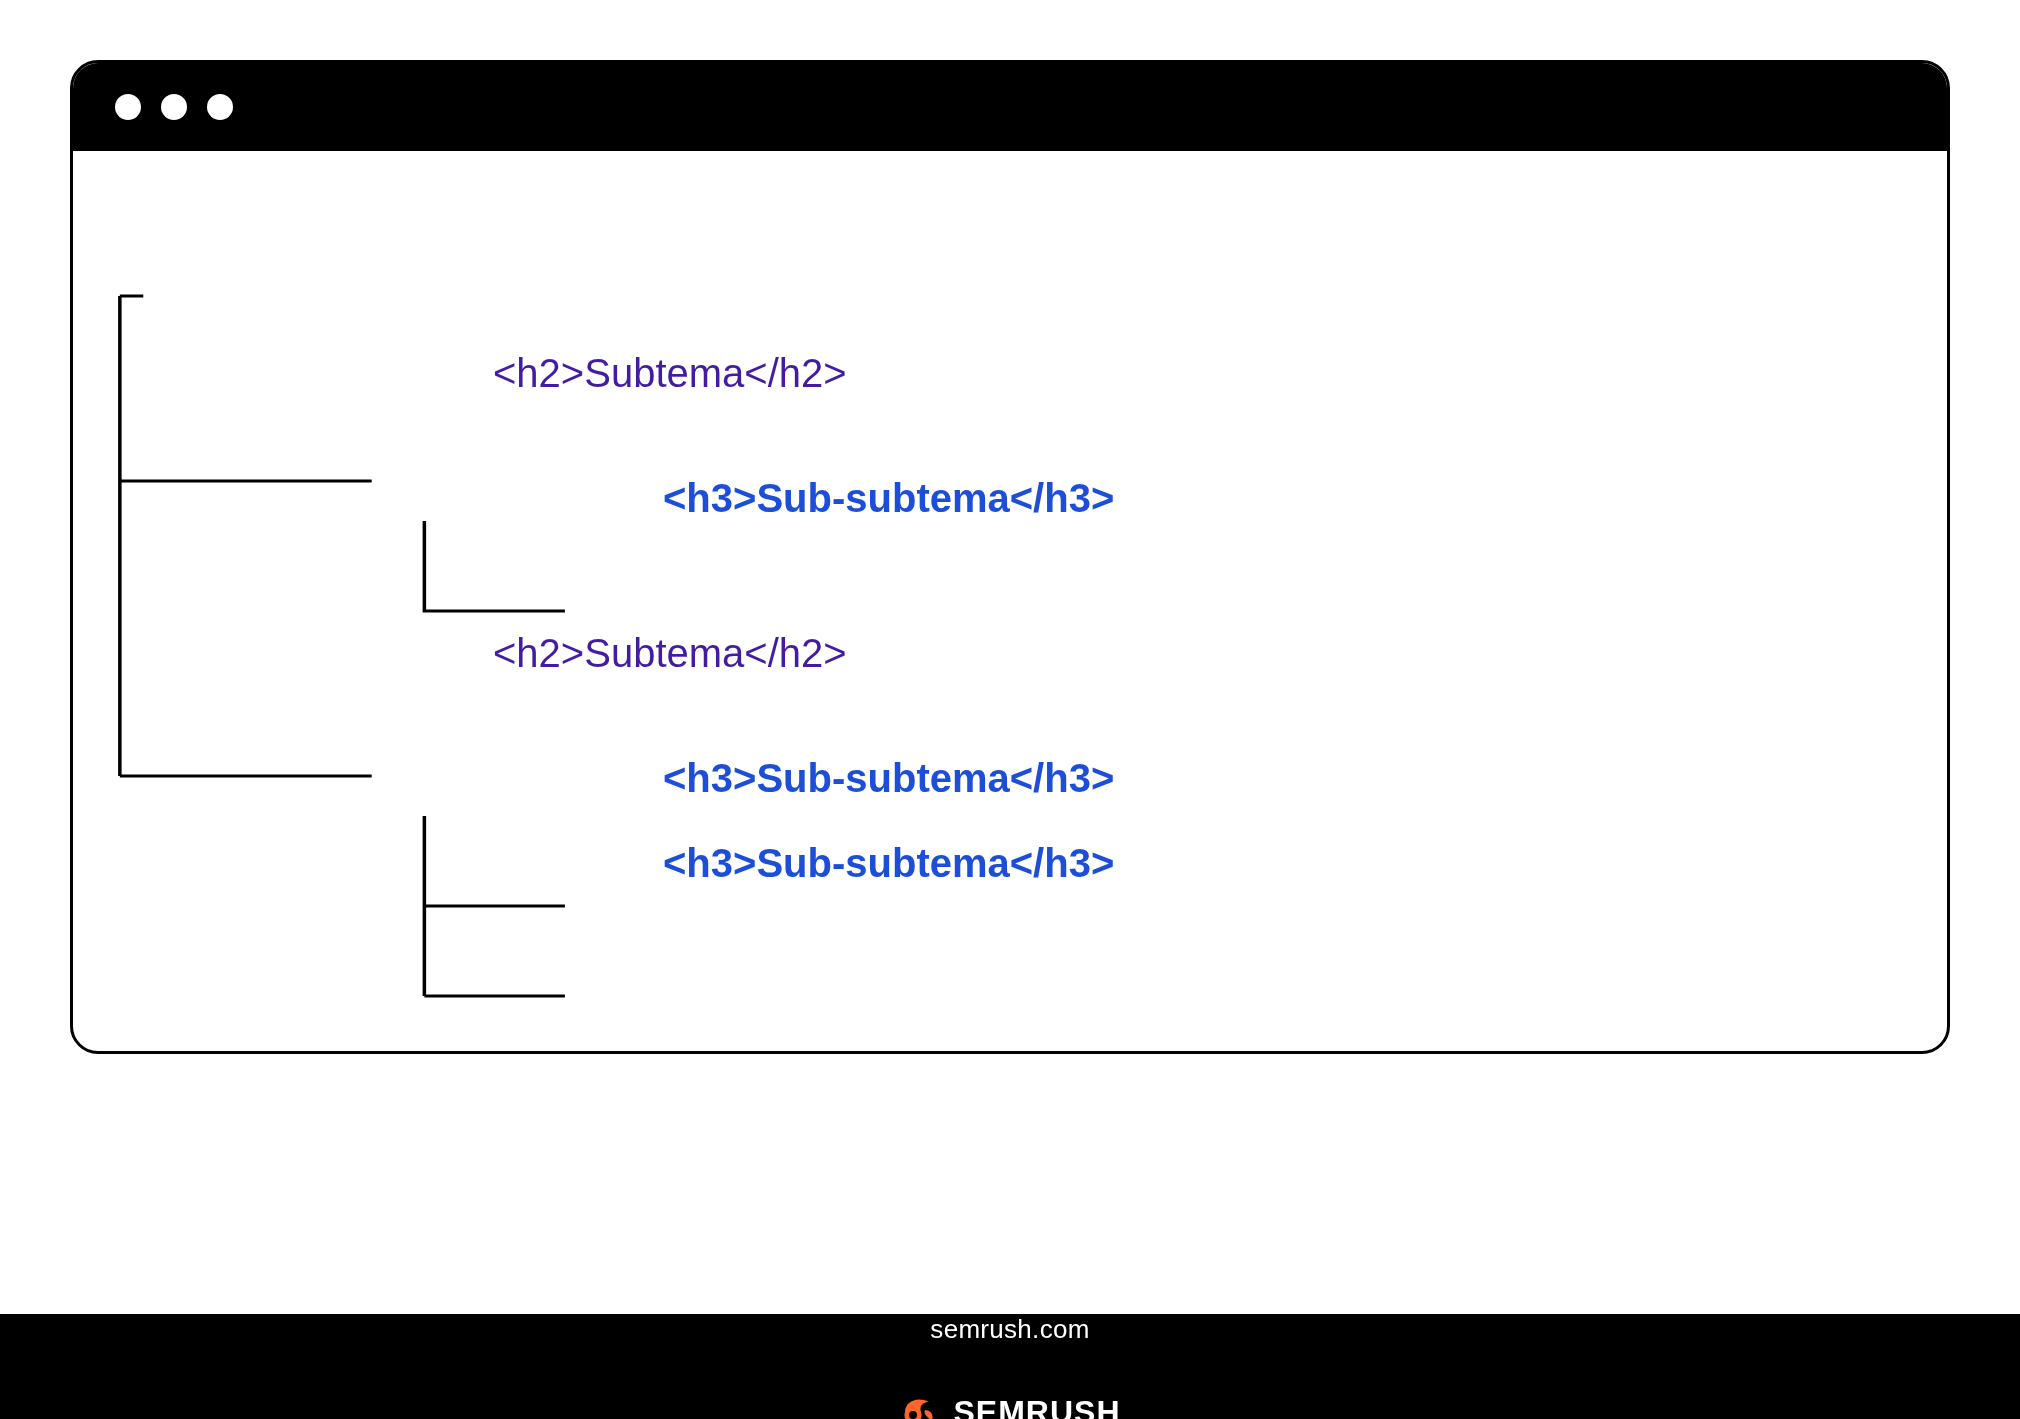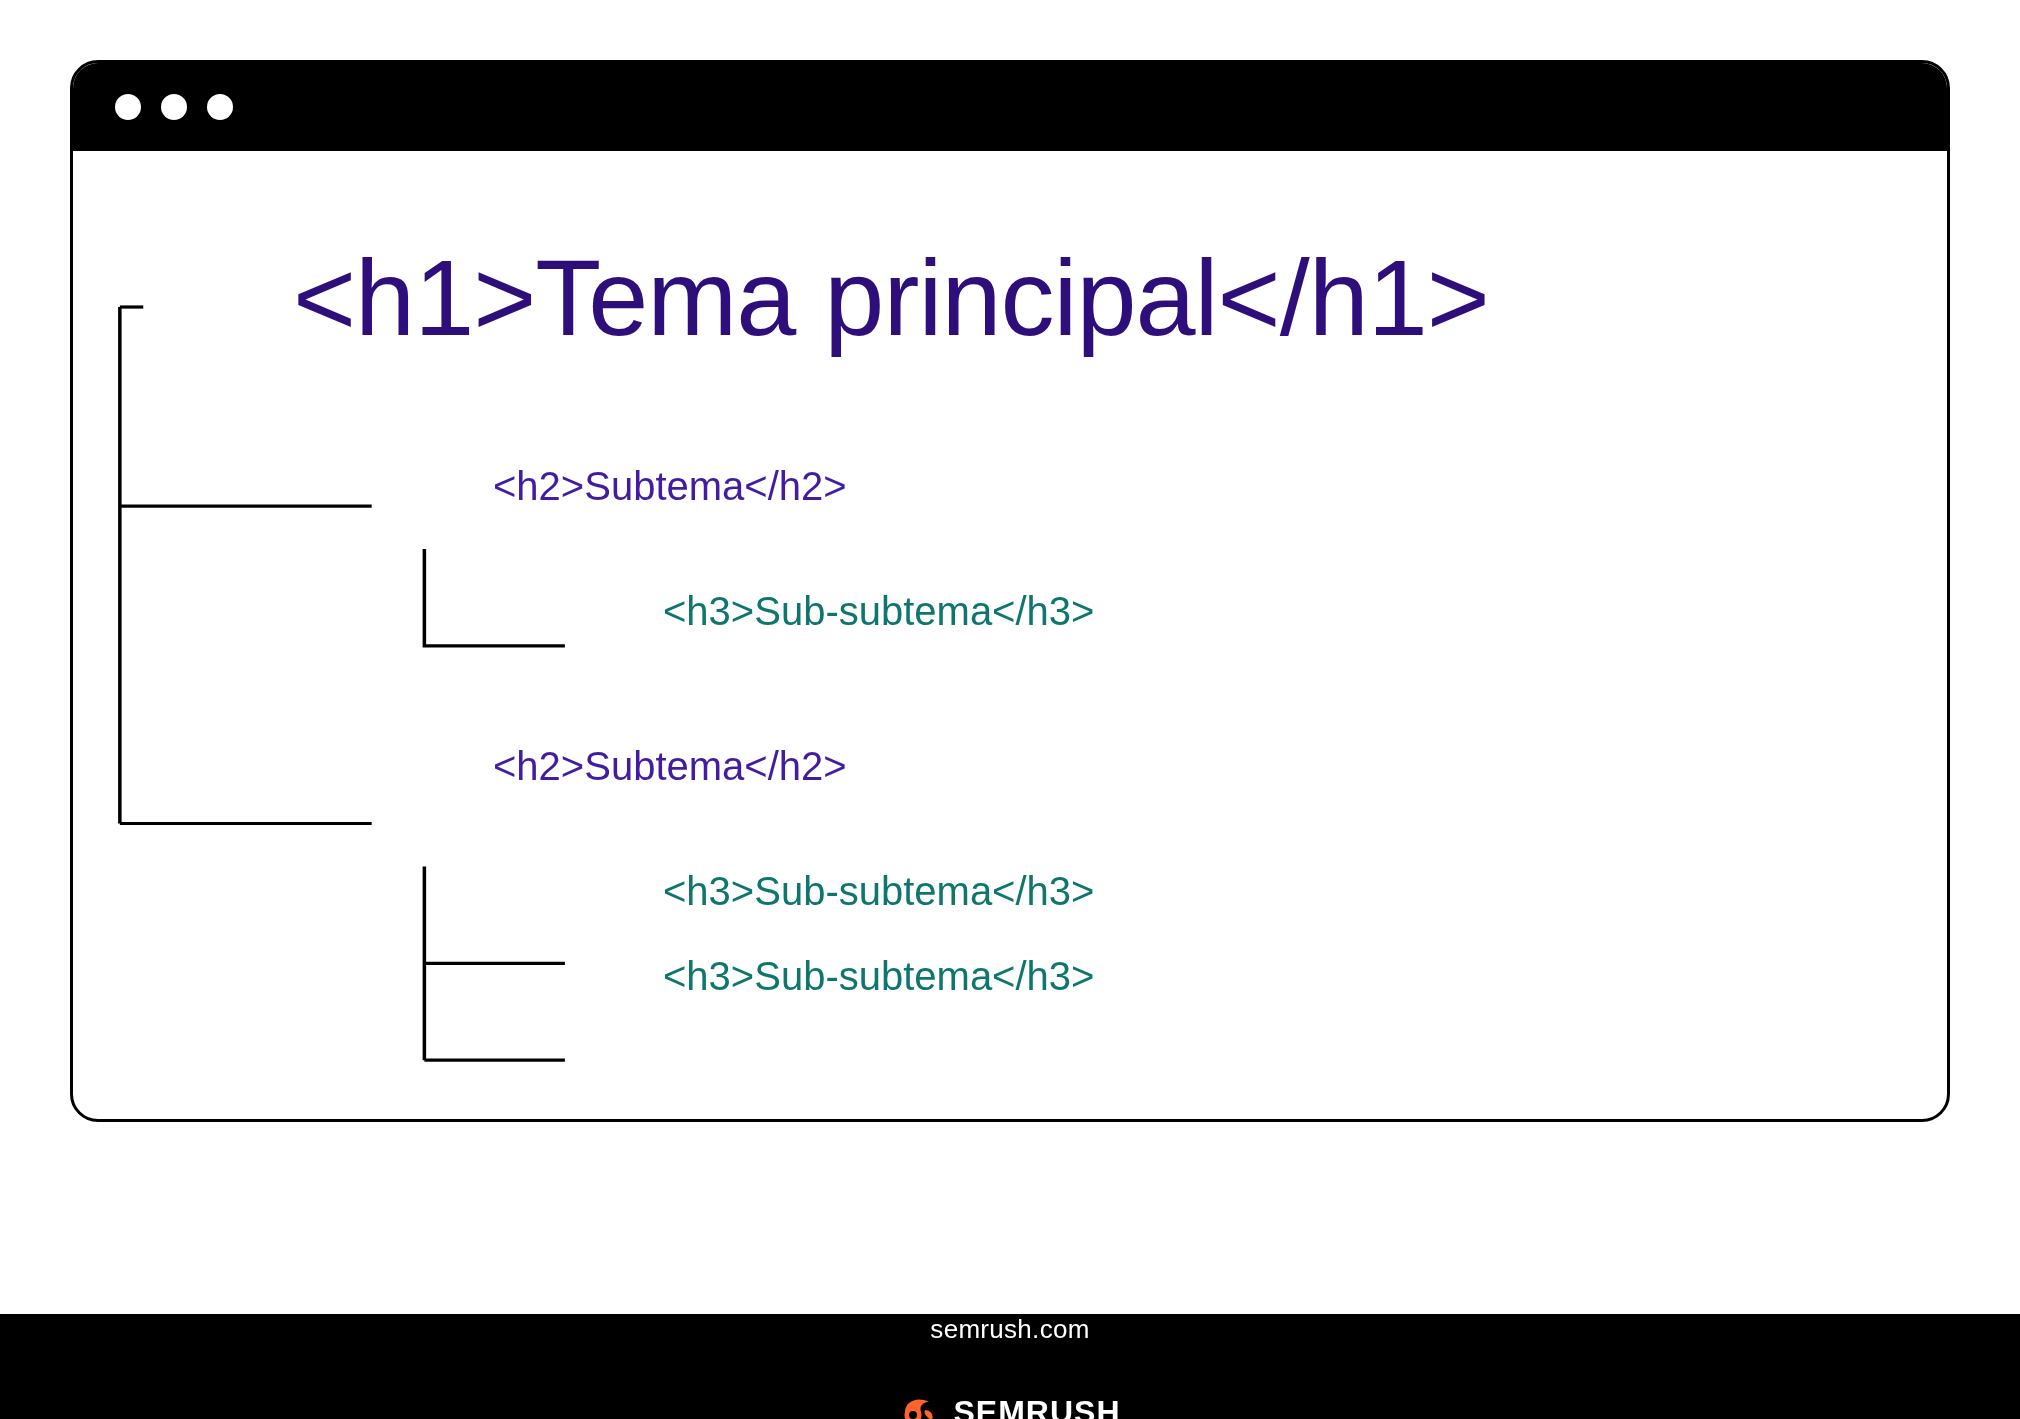--- a/index.html
+++ b/index.html
@@ -54,22 +54,22 @@
     white-space: nowrap;
   }
   .h2 {
     font-size: 40px;
     font-weight: 500;
     color: #421DA3;
     margin-left: 260px;
   }
   .h3 {
     font-size: 40px;
-    font-weight: 400;
-    color: #0f766e;
+    font-weight: 700;
+    color: #1d4ed8;
     margin-left: 430px;
   }
   .row { position: relative; }
   .row-h2a { margin-top: 110px; }
   .row-h3a { margin-top: 80px; }
   .row-h2b { margin-top: 110px; }
   .row-h3b { margin-top: 80px; }
   .row-h3c { margin-top: 40px; }
 
   
@@ -131,23 +131,20 @@
 
         <path d="M 40 625 L 255 625" stroke="#000" stroke-width="3" fill="none"></path>
 
         <path d="M 300 370 L 300 460 L 420 460" stroke="#000" stroke-width="3" fill="none"></path>
 
         <path d="M 300 665 L 300 845" stroke="#000" stroke-width="3" fill="none"></path>
         <path d="M 300 755 L 420 755" stroke="#000" stroke-width="3" fill="none"></path>
         <path d="M 300 845 L 420 845" stroke="#000" stroke-width="3" fill="none"></path>
       </svg>
 
-      <div class="row">
-        <div class="h1">&lt;h1&gt;Tema principal&lt;/h1&gt;</div>
-      </div>
 
       <div class="row row-h2a">
         <div class="h2">&lt;h2&gt;Subtema&lt;/h2&gt;</div>
       </div>
       <div class="row row-h3a">
         <div class="h3">&lt;h3&gt;Sub-subtema&lt;/h3&gt;</div>
       </div>
 
       <div class="row row-h2b">
         <div class="h2">&lt;h2&gt;Subtema&lt;/h2&gt;</div>

